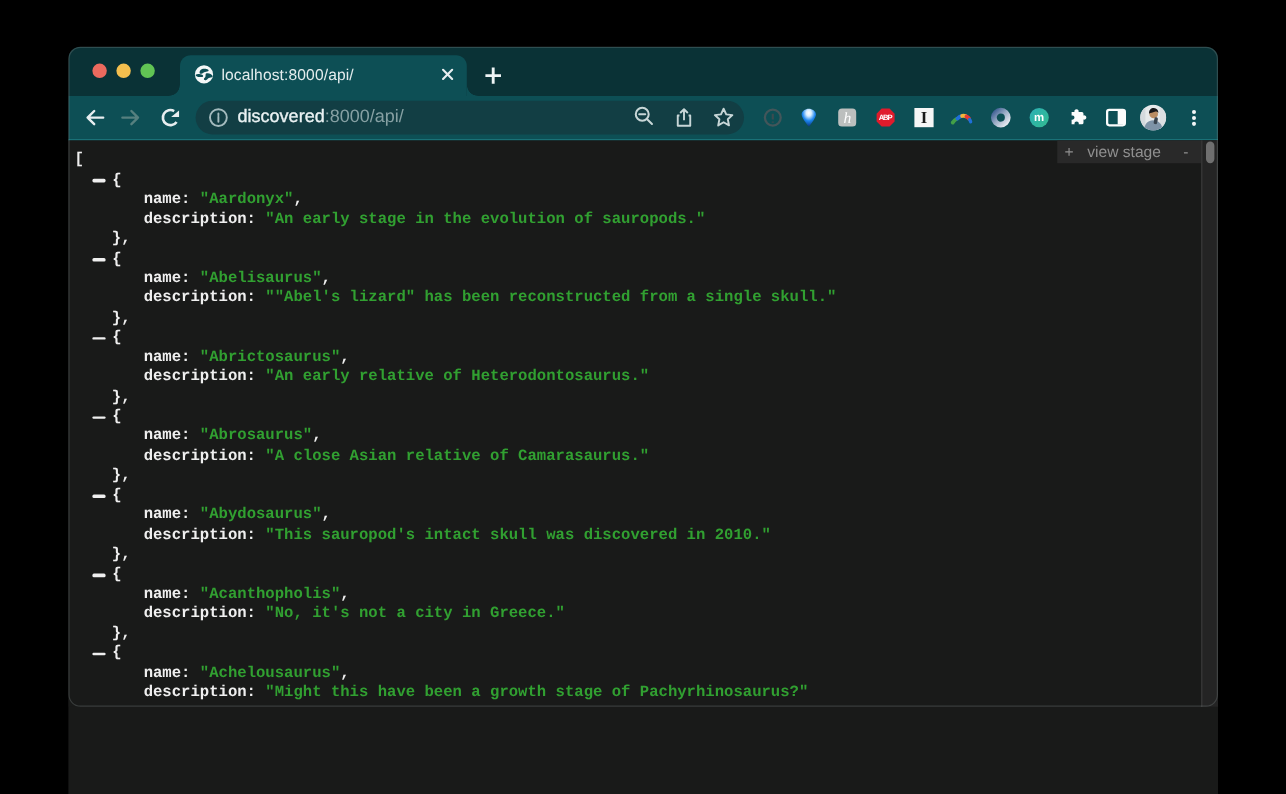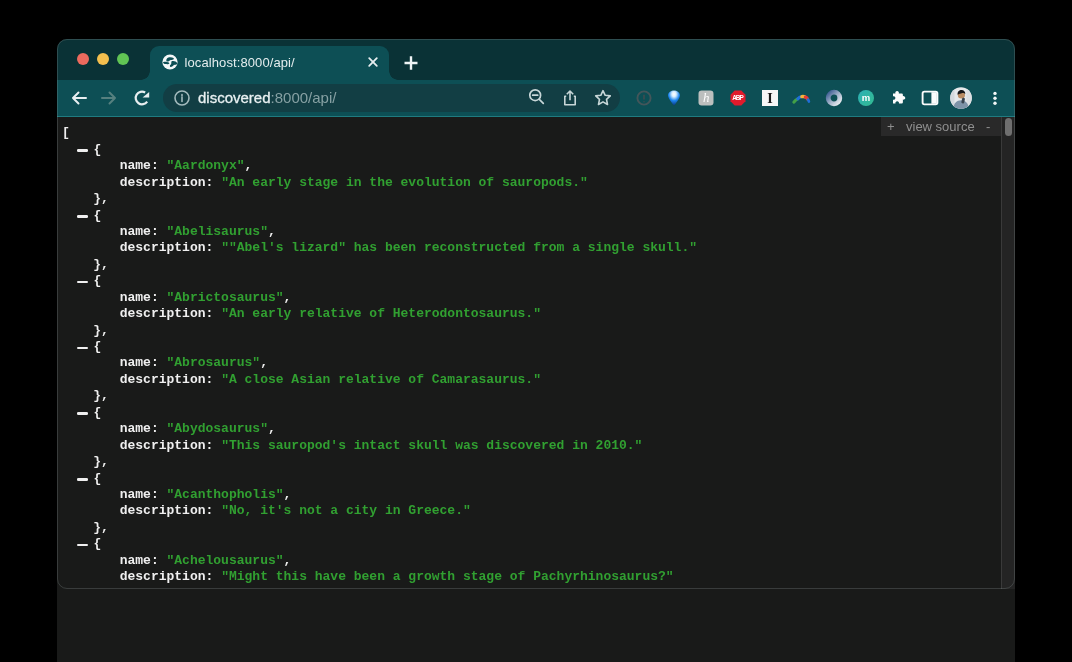--- a/index.html
+++ b/index.html
@@ -168,21 +168,21 @@
       </g>
     </svg>
 <svg style="position:absolute;left:933.5px;top:49px" width="8" height="20" viewBox="0 0 8 20">
       <circle cx="4" cy="5.4" r="1.7" fill="#f2f6f6"></circle>
       <circle cx="4" cy="10.3" r="1.7" fill="#f2f6f6"></circle>
       <circle cx="4" cy="15.2" r="1.7" fill="#f2f6f6"></circle>
     </svg>
   <div id="content">
     <div id="vs">
         <span style="left:6px">+</span>
-        <span style="left:25px">view source</span>
+        <span style="left:25px">view stage</span>
         <span style="left:105px">-</span>
       </div>
     <div id="sbtrack">
         <div id="sbthumb"></div>
       </div>
   </div>
 <div class="jl" style="left:5px;top:86.30px"><span class="w">[</span></div>
 <div class="jl" style="left:21px;top:102.74px"><i class="dsh"></i><span class="w" style="margin-left:15.6px">{</span></div>
 <div class="jl" style="left:62.7px;top:119.18px"><span class="k">name:</span> <span class="g">"Aardonyx"</span><span class="w">,</span></div>
 <div class="jl" style="left:62.7px;top:135.62px"><span class="k">description:</span> <span class="g">"An early stage in the evolution of sauropods."</span></div>

